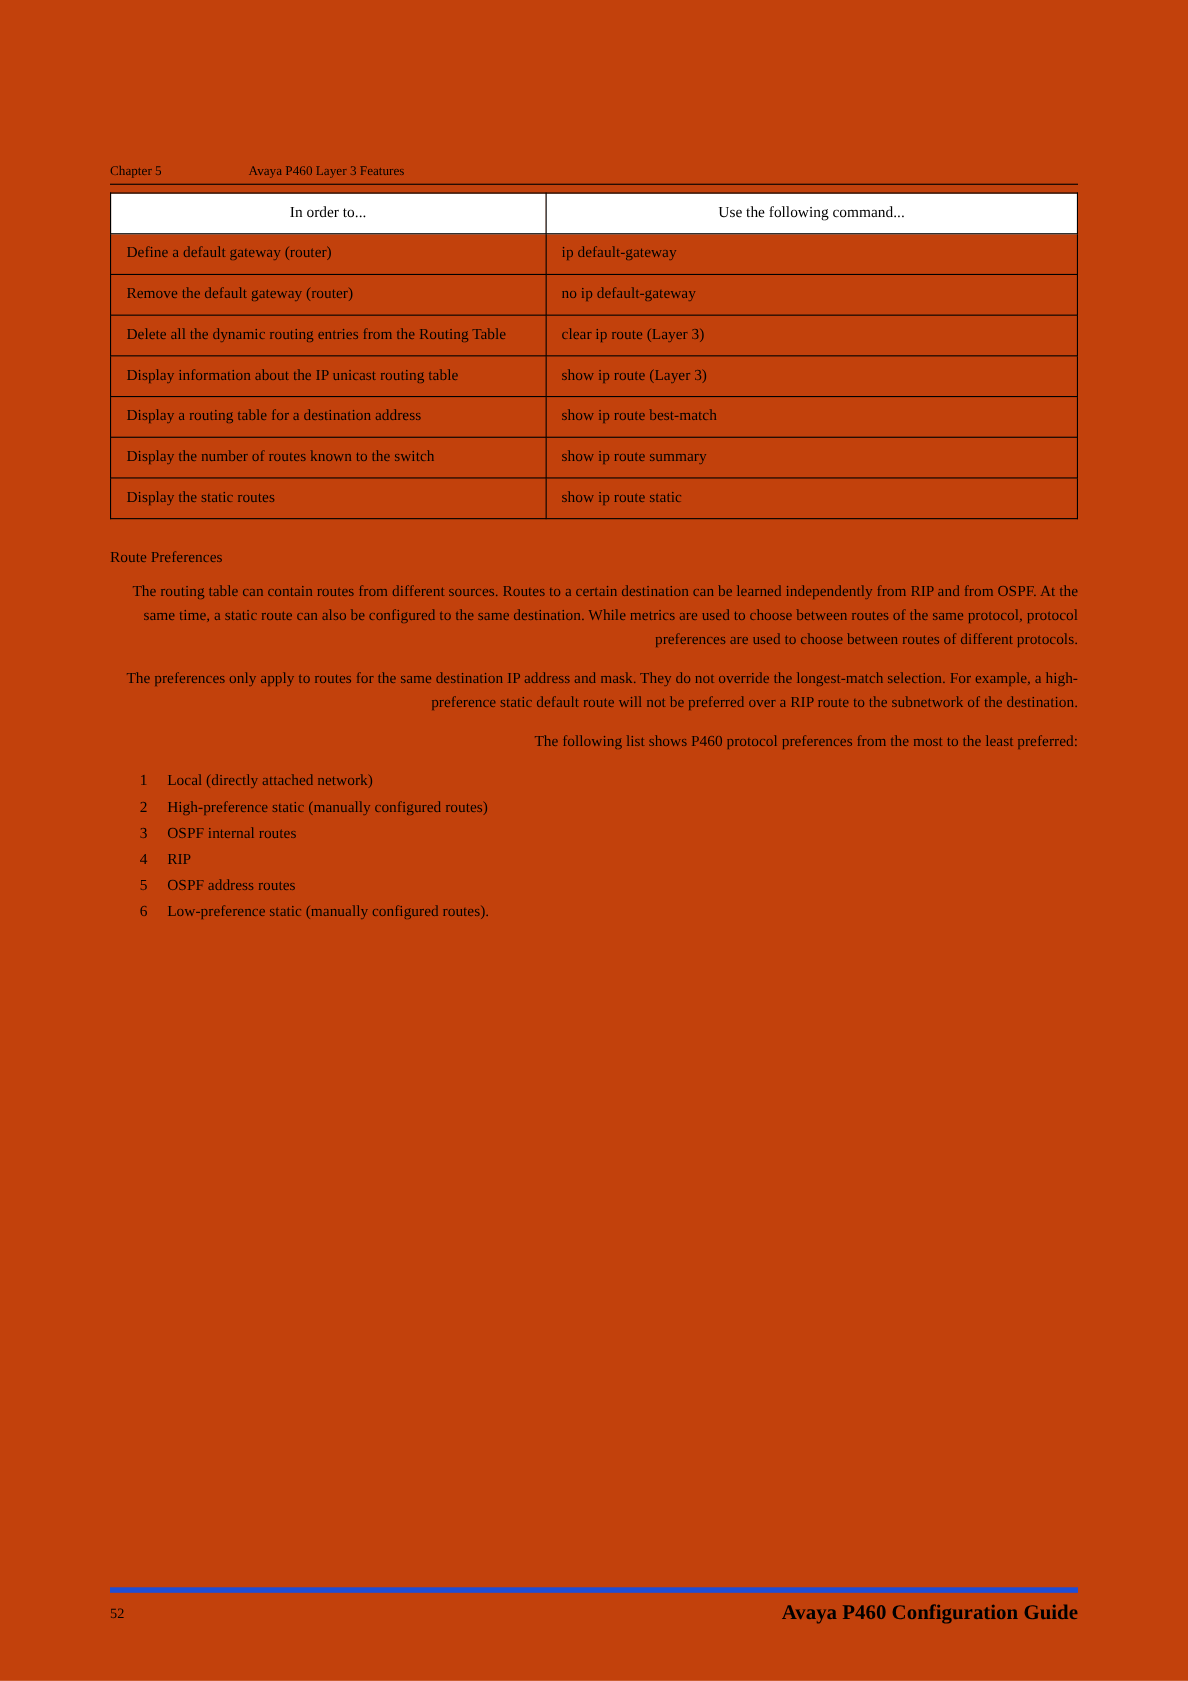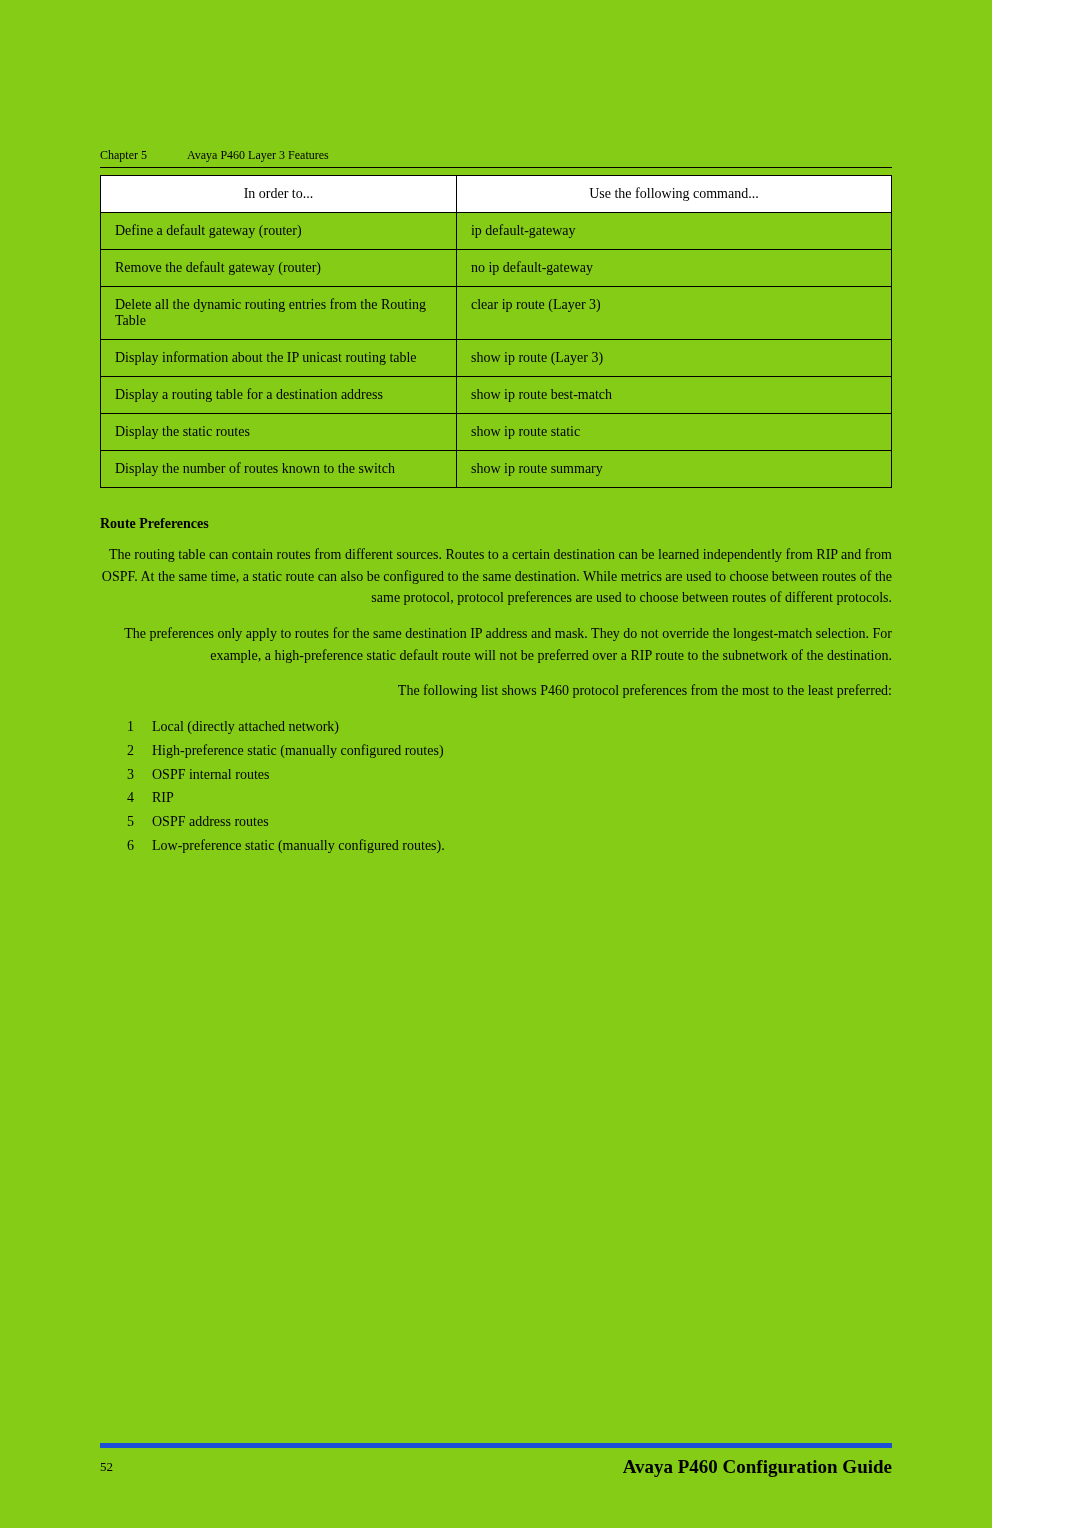--- a/index.html
+++ b/index.html
@@ -12,25 +12,25 @@
       background: #ffffff;
       font-family: "Times New Roman", Times, serif;
       font-size: 14px;
       color: #000000;
       width: 1080px;
       min-height: 1528px;
       position: relative;
     }
 
     .page {
-      width: 992px;
+      width: 1080px;
       min-height: 1528px;
       padding: 0;
       position: relative;
-      background: #84cc16;
+      background: #c2410c;
     }
 
     .header-bar {
       position: absolute;
       top: 148px;
       left: 100px;
       right: 100px;
       border-bottom: 1px solid #000;
       padding-bottom: 4px;
       display: flex;
@@ -39,20 +39,21 @@
     }
 
     .header-chapter {
       font-size: 12px;
       font-family: "Times New Roman", Times, serif;
     }
 
     .header-title {
       font-size: 12px;
       font-family: "Times New Roman", Times, serif;
+      margin-left: 39px;
     }
 
     .main-content {
       position: absolute;
       top: 175px;
       left: 100px;
       right: 100px;
     }
 
     
@@ -83,21 +84,21 @@
     .col-action {
       width: 45%;
     }
 
     .col-command {
       width: 55%;
     }
 
     
     .section-heading {
-      font-weight: bold;
+      font-weight: normal;
       font-size: 14px;
       margin-bottom: 12px;
     }
 
     
     .body-paragraph {
       font-size: 14px;
       line-height: 1.55;
       margin-bottom: 14px;
       text-align: right;
@@ -179,26 +180,26 @@
           </tr>
           <tr>
             <td class="col-action">Display information about the IP unicast routing table</td>
             <td class="col-command">show ip route (Layer 3)</td>
           </tr>
           <tr>
             <td class="col-action">Display a routing table for a destination address</td>
             <td class="col-command">show ip route best-match</td>
           </tr>
           <tr>
+            <td class="col-action">Display the number of routes known to the switch</td>
+            <td class="col-command">show ip route summary</td>
+          </tr>
+          <tr>
             <td class="col-action">Display the static routes</td>
             <td class="col-command">show ip route static</td>
-          </tr>
-          <tr>
-            <td class="col-action">Display the number of routes known to the switch</td>
-            <td class="col-command">show ip route summary</td>
           </tr>
         </tbody>
     </table>
 
     <div class="section-heading">Route Preferences</div>
 
     <div id="paragraphs-container">
         <p class="body-paragraph">The routing table can contain routes from different sources. Routes to a certain destination can be learned independently from RIP and from OSPF. At the same time, a static route can also be configured to the same destination. While metrics are used to choose between routes of the same protocol, protocol preferences are used to choose between routes of different protocols.</p>
         <p class="body-paragraph">The preferences only apply to routes for the same destination IP address and mask. They do not override the longest-match selection. For example, a high-preference static default route will not be preferred over a RIP route to the subnetwork of the destination.</p>
         <p class="body-paragraph">The following list shows P460 protocol preferences from the most to the least preferred:</p>

